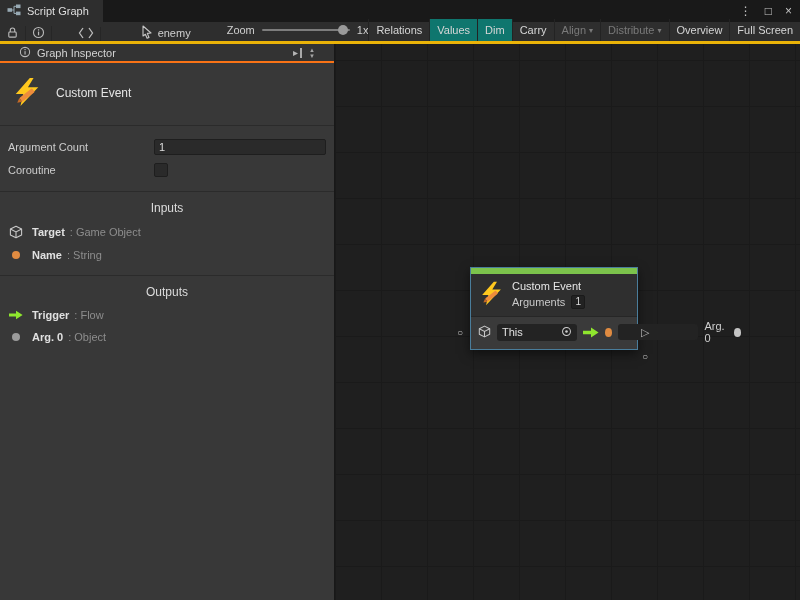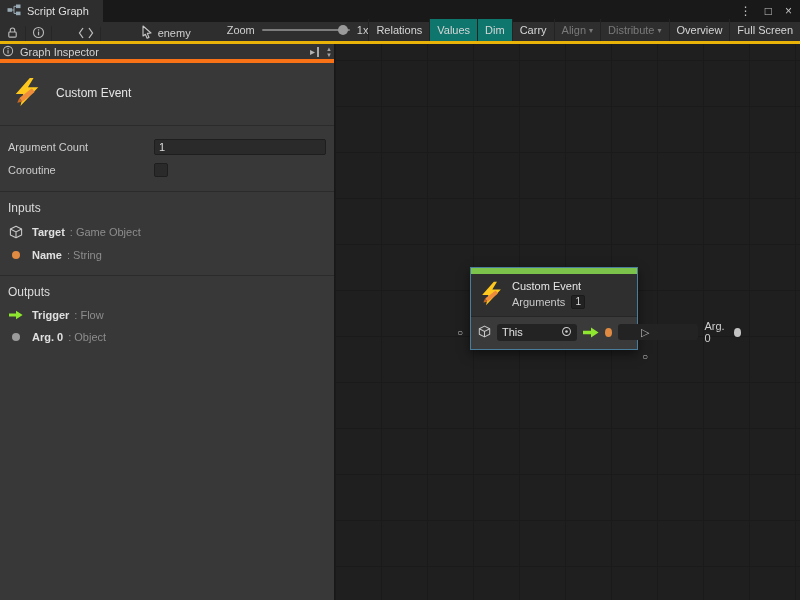--- a/index.html
+++ b/index.html
@@ -24,32 +24,32 @@
   .zoom-knob{position:absolute;left:76px;top:6px;width:10px;height:10px;border-radius:50%;background:#9a9a9a;}
   .zoom-value{color:#cfcfcf;}
   .tb-buttons{margin-left:auto;display:flex;height:22px;}
   .tb-btn{display:flex;align-items:center;gap:3px;padding:0 7px;border-left:1px solid #232323;color:#d6d6d6;white-space:nowrap;}
   .tb-btn.active{background:#0f766e;}
   .tb-btn.disabled{color:#7a7a7a;}
   .caret{font-size:8px;}
 
   
   .inspector{position:absolute;left:0;top:44px;width:335px;bottom:0;background:#383838;border-right:1px solid #181818;}
-  .insp-header{height:19px;background:#333333;border-bottom:4px solid #f97316;display:flex;align-items:center;gap:6px;padding:0 2px;}
+  .insp-header{height:19px;background:#333333;border-bottom:2px solid #f97316;display:flex;align-items:center;gap:6px;padding:0 19px;}
   .insp-head-right{margin-left:auto;display:flex;align-items:center;gap:7px;color:#b5b5b5;}
   .dock-btn{font-size:10px;line-height:10px;border-right:2px solid #a8a8a8;padding-right:2px;}
   .stepper{display:flex;flex-direction:column;font-size:6px;line-height:6px;color:#a5a5a5;text-align:center;}
   .unit-head{display:flex;align-items:center;gap:14px;padding:14px 12px 16px 12px;border-bottom:1px solid #2b2b2b;}
   .unit-title{font-size:12px;color:#e4e4e4;}
   .fields{padding:6px 8px 13px 8px;border-bottom:1px solid #2b2b2b;}
   .field-row{display:flex;align-items:center;margin-top:6px;height:17px;gap:24px;}
   .field-label{width:122px;color:#cdcdcd;}
   .text-field{flex:1;height:16px;background:#2a2a2a;border:1px solid #1e1e1e;border-radius:2px;color:#dcdcdc;font-size:11px;padding:0 4px;font-family:inherit;outline:none;}
   .checkbox{width:14px;height:14px;background:#2a2a2a;border:1px solid #1e1e1e;border-radius:2px;}
-  .io-section{padding:6px 8px 14px 8px;}
+  .io-section{padding:6px 8px 14px 8px;text-align:center;}
   .io-section.bordered{border-bottom:1px solid #2b2b2b;}
   .section-title{font-size:12px;color:#dcdcdc;margin:3px 0 3px 0;}
   .io-row{display:flex;align-items:center;gap:9px;margin-top:10px;}
   .io-icon{width:15px;display:flex;justify-content:center;align-items:center;}
   .io-text{display:flex;gap:5px;align-items:baseline;}
   .io-name{font-weight:bold;color:#e0e0e0;}
   .io-type{color:#8d8d8d;}
   .dot{width:9px;height:9px;border-radius:50%;display:inline-block;}
   .dot.small{width:8px;height:8px;}
   .dot.orange{background:#e08b41;}

